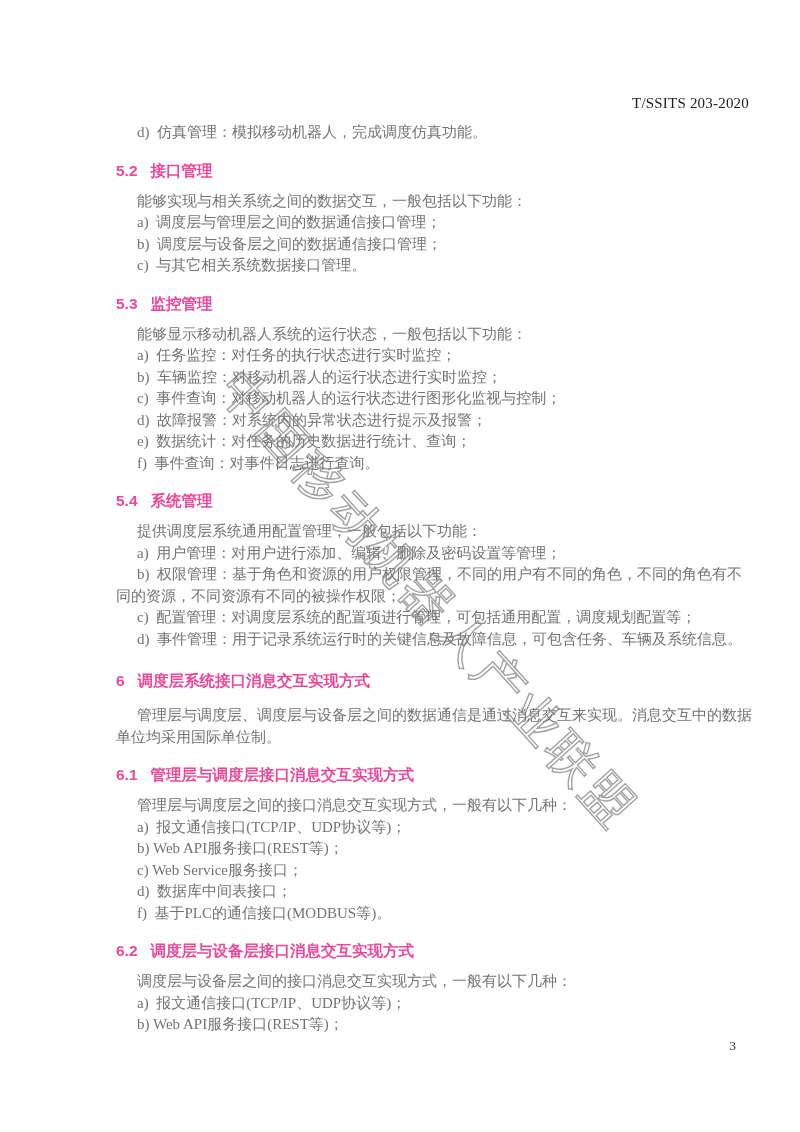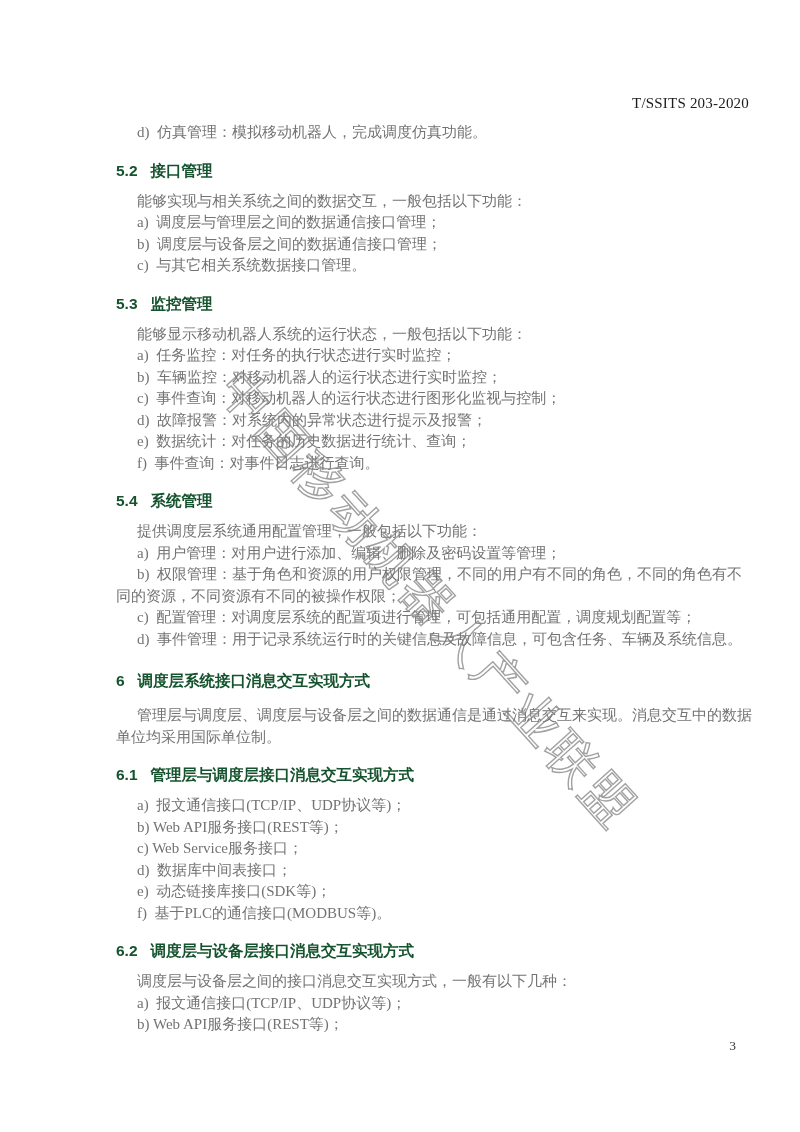--- a/index.html
+++ b/index.html
@@ -37,21 +37,21 @@
     white-space: pre-wrap;
     color: #737373;
   }
   .heading {
     font-family: "Liberation Sans", sans-serif;
     font-weight: 700;
     font-size: 15.5px;
     line-height: 21px;
     margin: 16px 0 10px 0;
     white-space: pre-wrap;
-    color: #14532d;
+    color: #ec4899;
   }
   .chapter-heading {
     margin: 20px 0 14px 0;
   }
   .page-number {
     position: absolute;
     top: 1038px; right: 88px;
     font-size: 13.5px;
     color: #333;
   }
@@ -108,25 +108,25 @@
     <p class="line">提供调度层系统通用配置管理，一般包括以下功能：</p>
     <p class="line">a)  用户管理：对用户进行添加、编辑、删除及密码设置等管理；</p>
     <p class="line">b)  权限管理：基于角色和资源的用户权限管理，不同的用户有不同的角色，不同的角色有不同的资源，不同资源有不同的被操作权限；</p>
     <p class="line">c)  配置管理：对调度层系统的配置项进行管理，可包括通用配置，调度规划配置等；</p>
     <p class="line">d)  事件管理：用于记录系统运行时的关键信息及故障信息，可包含任务、车辆及系统信息。</p>
 
     <h2 class="heading chapter-heading">6   调度层系统接口消息交互实现方式</h2>
     <p class="line">管理层与调度层、调度层与设备层之间的数据通信是通过消息交互来实现。消息交互中的数据单位均采用国际单位制。</p>
 
     <h2 class="heading">6.1   管理层与调度层接口消息交互实现方式</h2>
+    <p class="line">管理层与调度层之间的接口消息交互实现方式，一般有以下几种：</p>
     <p class="line">a)  报文通信接口(TCP/IP、UDP协议等)；</p>
     <p class="line">b) Web API服务接口(REST等)；</p>
     <p class="line">c) Web Service服务接口；</p>
     <p class="line">d)  数据库中间表接口；</p>
-    <p class="line">e)  动态链接库接口(SDK等)；</p>
     <p class="line">f)  基于PLC的通信接口(MODBUS等)。</p>
 
     <h2 class="heading">6.2   调度层与设备层接口消息交互实现方式</h2>
     <p class="line">调度层与设备层之间的接口消息交互实现方式，一般有以下几种：</p>
     <p class="line">a)  报文通信接口(TCP/IP、UDP协议等)；</p>
     <p class="line">b) Web API服务接口(REST等)；</p>
 
   </main>
 
   <div class="page-number">3</div>

